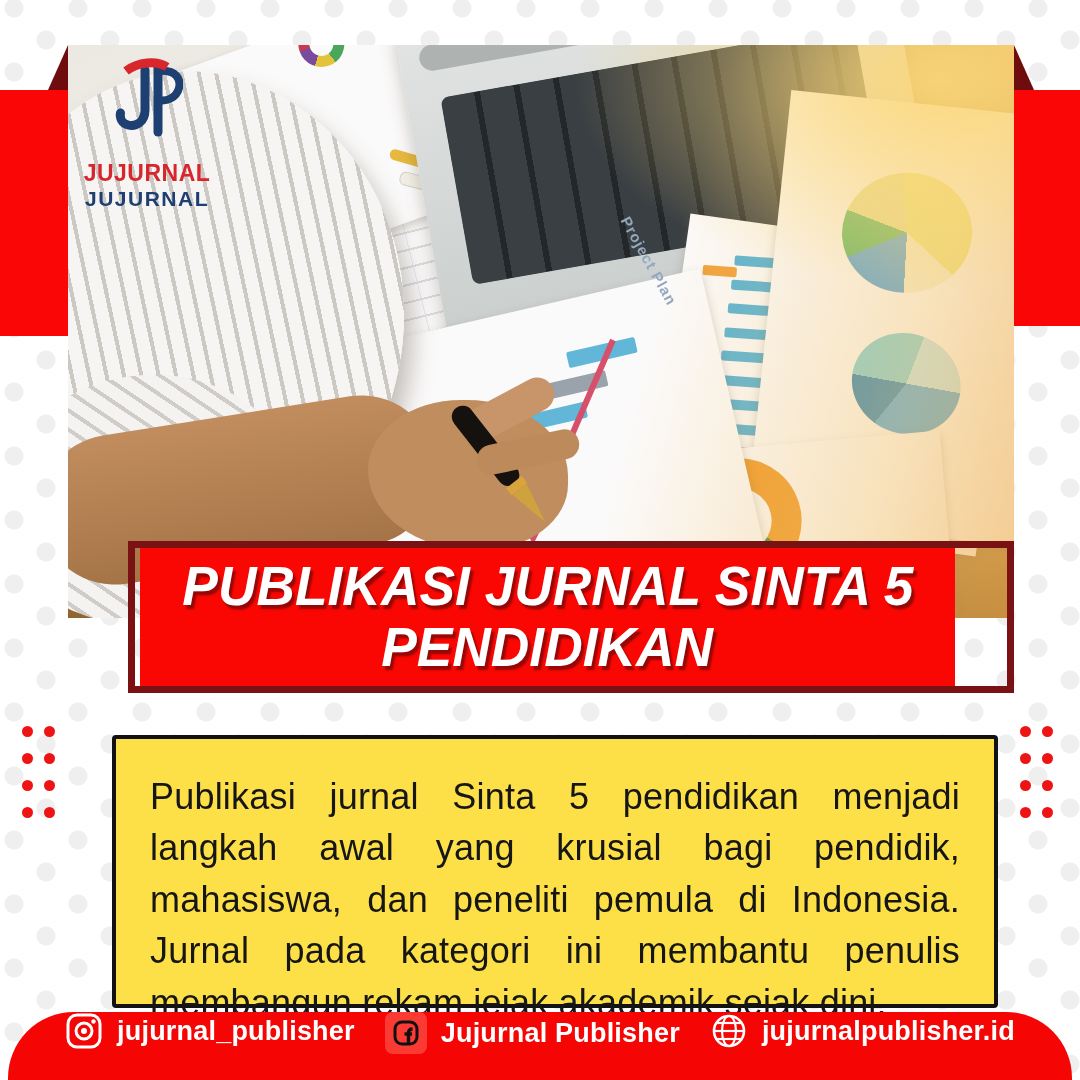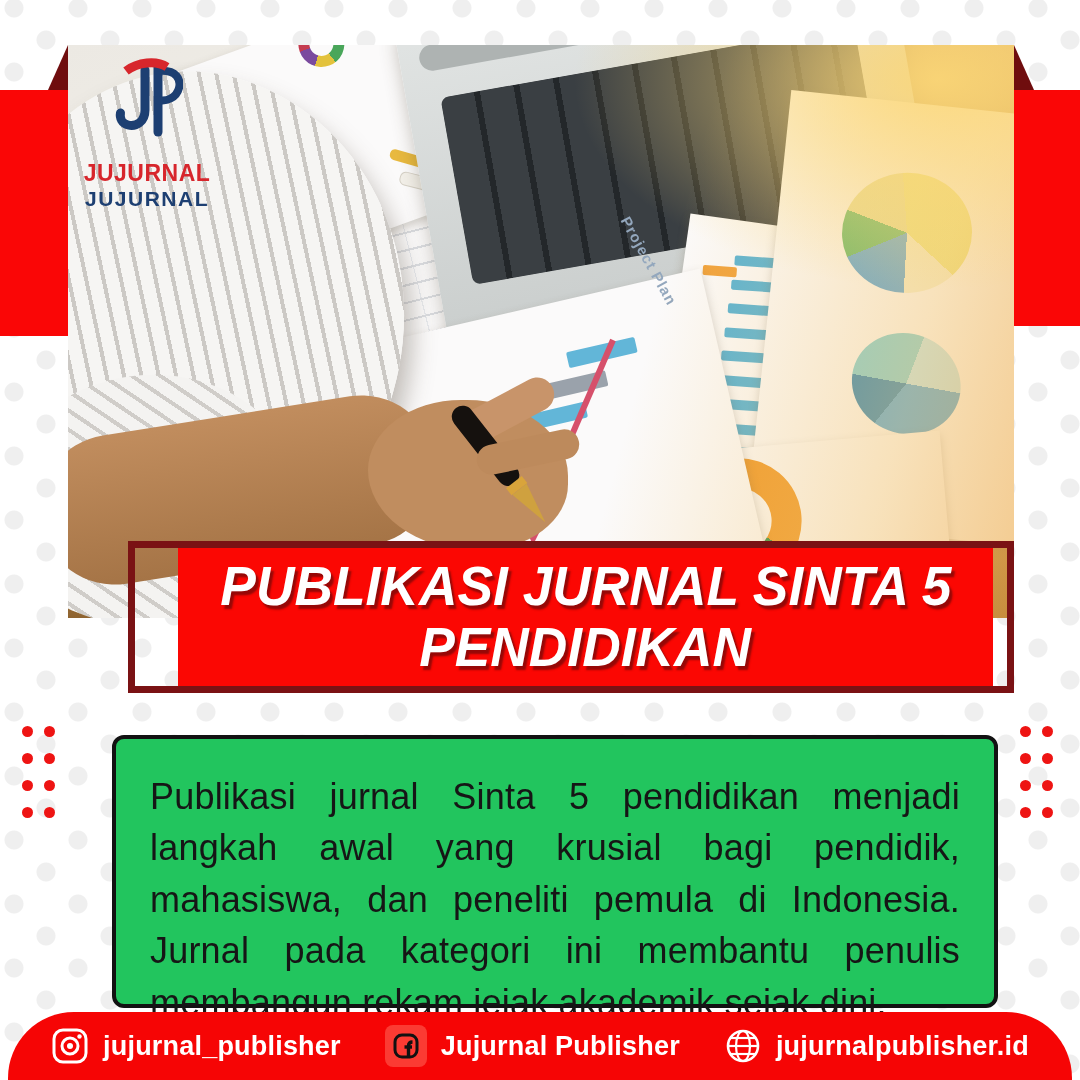--- a/index.html
+++ b/index.html
@@ -99,42 +99,42 @@
 
   
   .logo{left:82px;top:58px;width:130px;text-align:center;z-index:10;}
   .logo-top{font-size:23px;font-weight:800;color:#d7262c;letter-spacing:.5px;margin-top:18px;}
   .logo-bottom{font-size:21px;font-weight:600;color:#1d3f72;letter-spacing:1.5px;}
 
   
   .banner-frame{left:128px;top:541px;width:886px;height:152px;box-sizing:border-box;
      border:7px solid #7a1214;z-index:8;}
   .banner-fill{position:absolute;left:5px;top:0;bottom:0;width:815px;background:#fb0703;
-     display:flex;flex-direction:column;justify-content:center;align-items:center;margin-left:38px;}
+     display:flex;flex-direction:column;justify-content:center;align-items:center;}
   .banner-line{color:#ffffff;font-style:italic;font-weight:bold;font-size:55px;line-height:61px;
      letter-spacing:0;transform:scaleX(.97);white-space:nowrap;
      text-shadow:3px 4px 2px rgba(96,9,9,.65);}
 
   
   .textbox{left:112px;top:735px;width:886px;height:273px;box-sizing:border-box;
-     background:#22c55e;border:4px solid #121212;border-radius:12px;z-index:8;}
+     background:#fde047;border:4px solid #121212;border-radius:4px;z-index:8;}
   .textbox p{margin:0;padding:32px 34px 0 34px;font-size:36px;line-height:1.43;color:#161616;
      text-align:justify;text-align-last:left;letter-spacing:.2px;}
 
   
   .red-dots{display:grid;grid-template-columns:11px 11px;grid-auto-rows:11px;
      column-gap:11px;row-gap:16px;z-index:8;}
   .red-dots span{width:11px;height:11px;border-radius:50%;background:#ee1413;display:block;}
   .red-dots.left{left:22px;top:726px;}
   .red-dots.right{left:1020px;top:726px;}
 
   
   .footer{left:8px;top:1012px;width:1064px;height:68px;background:#f60505;
-     border-radius:66px 66px 0 0;display:flex;align-items:center;justify-content:center;
-     gap:44px;z-index:9;}
+     border-radius:66px 66px 0 0;display:flex;align-items:flex-start;justify-content:center;
+     gap:30px;z-index:9;}
   .footer-item{display:flex;align-items:center;gap:14px;}
   .footer-label{color:#ffffff;font-weight:bold;font-size:27px;letter-spacing:.2px;}
   .fb-badge{width:42px;height:42px;border-radius:8px;background:#fb3b33;display:flex;
      align-items:center;justify-content:center;}
 </style>
 </head>
 <body>
 
 <div class="stage">
 

